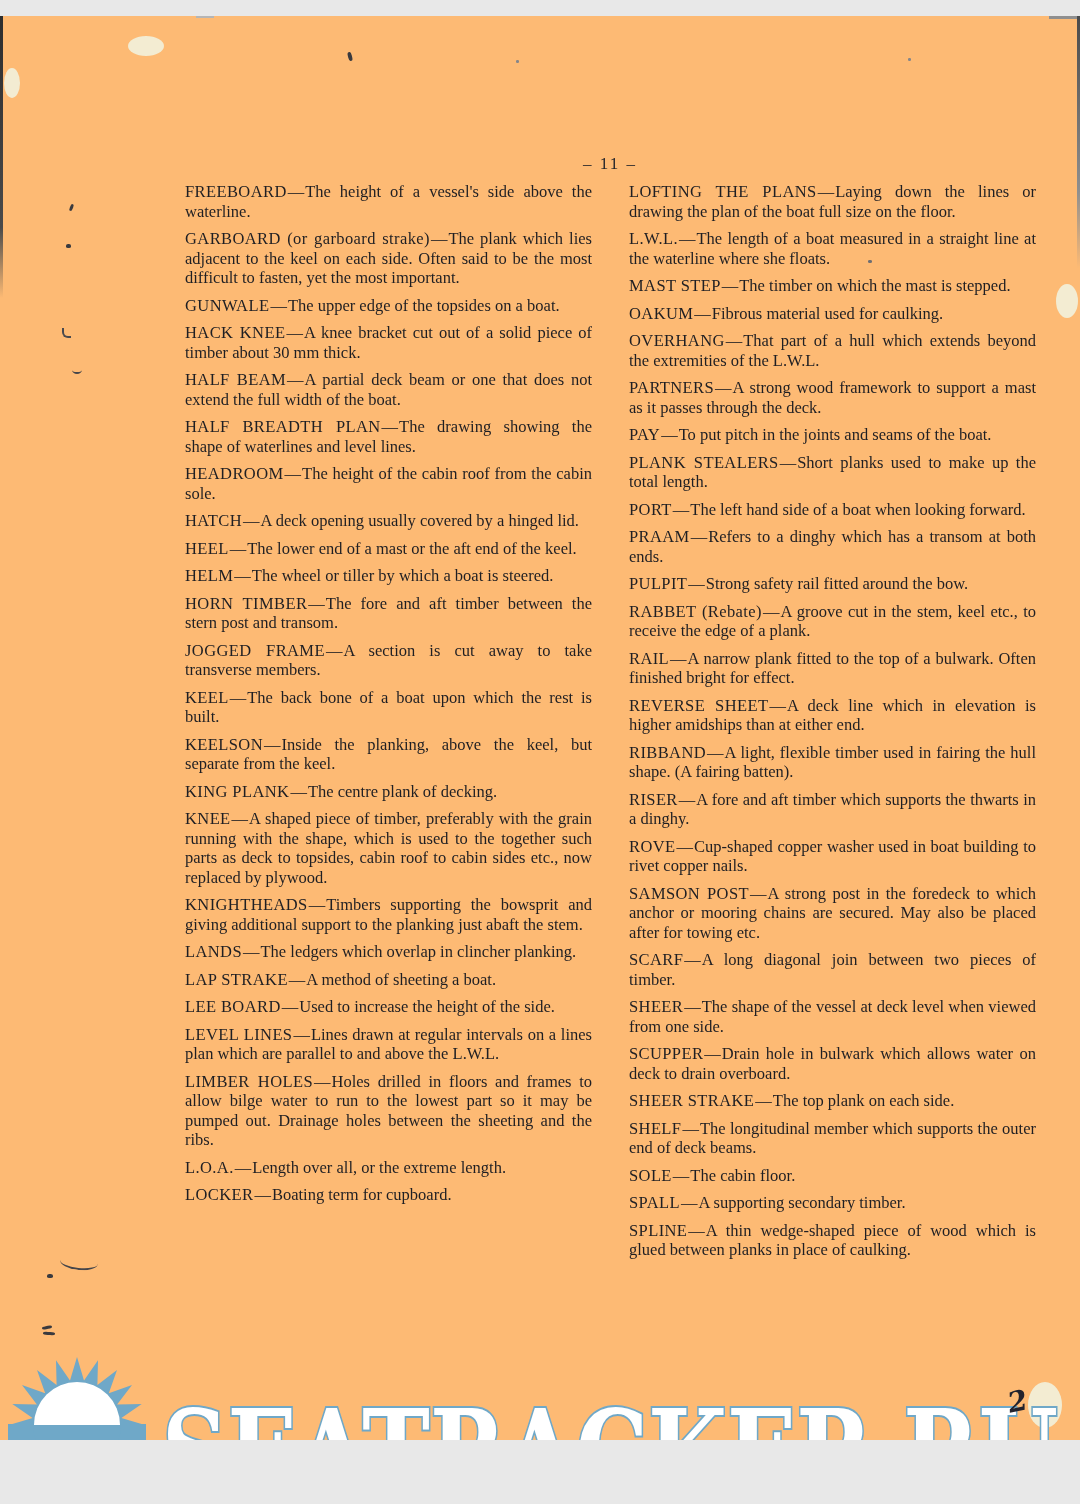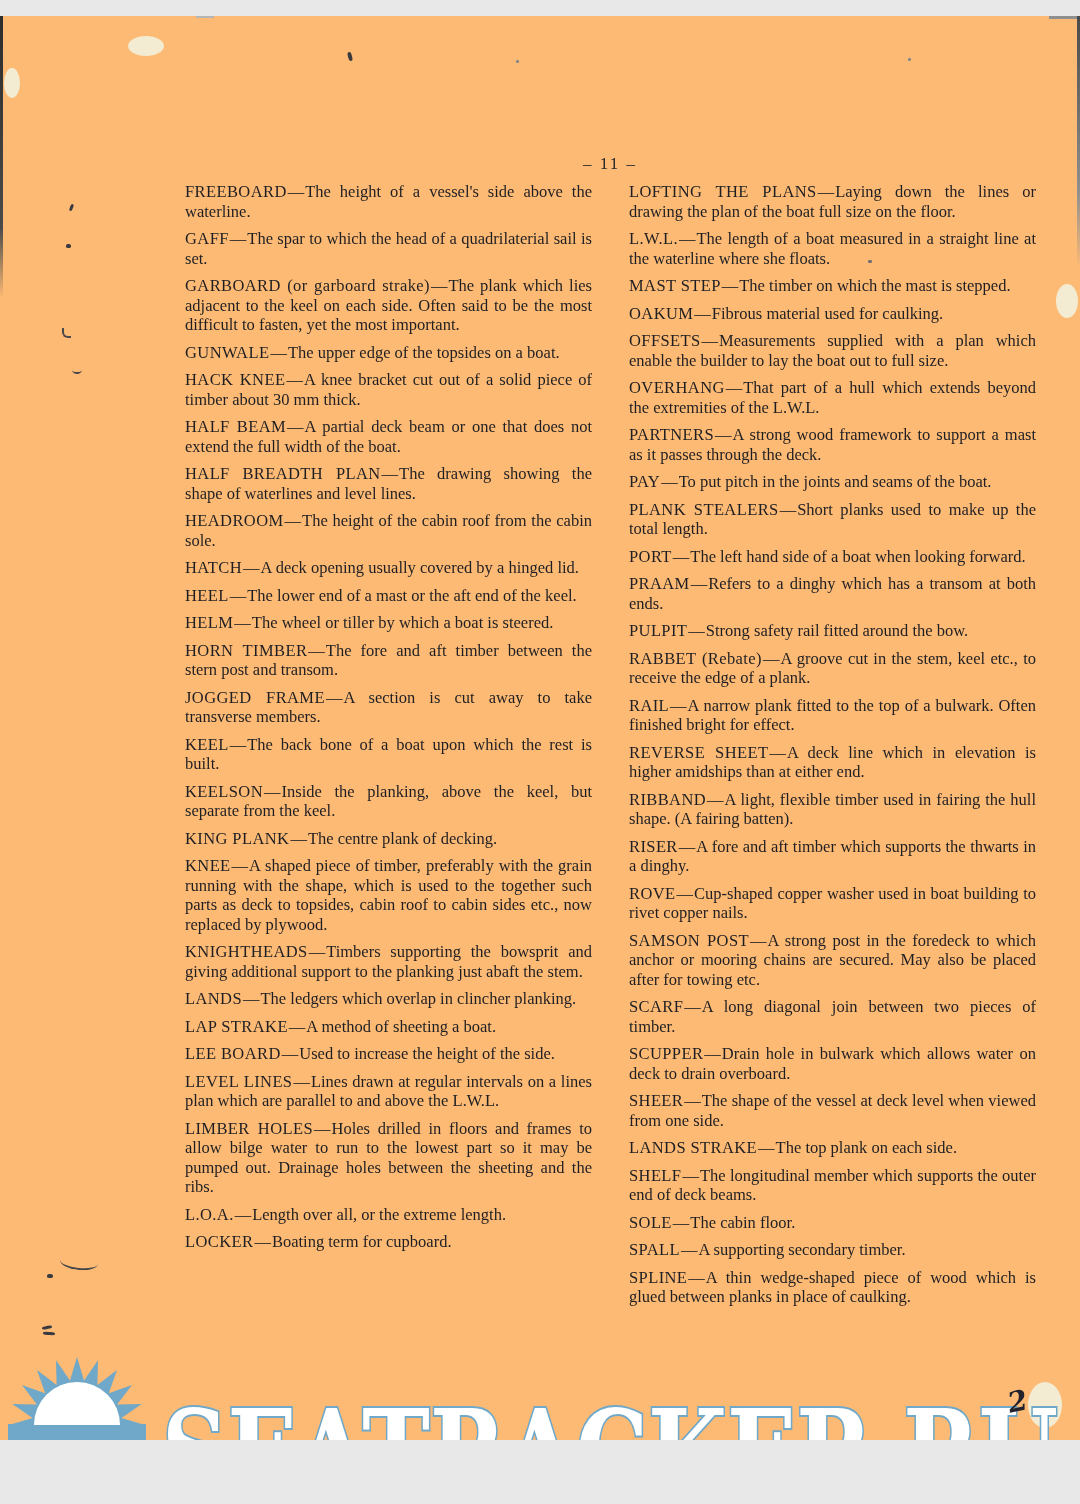--- a/index.html
+++ b/index.html
@@ -68,21 +68,20 @@
   <div class="art curve" style="left:60px;top:1238px;width:38px;height:14px;transform:rotate(6deg);"></div>
   <div class="art speck" style="left:47px;top:1258px;width:6px;height:4px;"></div>
   <div class="art speck" style="left:42px;top:1310px;width:10px;height:3px;transform:rotate(-10deg);"></div>
   <div class="art speck" style="left:43px;top:1316px;width:12px;height:3px;transform:rotate(4deg);"></div>
 
   <div class="page-number">– 11 –</div>
 
   <div class="columns">
     <div class="col">
         <p class="entry"><span class="term">FREEBOARD</span><span class="sep">—</span><span class="def">The height of a vessel's side above the waterline.</span></p>
-        <p class="entry"><span class="term">GAFF</span><span class="sep">—</span><span class="def">The spar to which the head of a quadrilaterial sail is set.</span></p>
         <p class="entry"><span class="term">GARBOARD (or garboard strake)</span><span class="sep">—</span><span class="def">The plank which lies adjacent to the keel on each side.  Often said to be the most difficult to fasten, yet the most important.</span></p>
         <p class="entry"><span class="term">GUNWALE</span><span class="sep">—</span><span class="def">The upper edge of the topsides on a boat.</span></p>
         <p class="entry"><span class="term">HACK KNEE</span><span class="sep">—</span><span class="def">A knee bracket cut out of a solid piece of timber about 30 mm thick.</span></p>
         <p class="entry"><span class="term">HALF BEAM</span><span class="sep">—</span><span class="def">A partial deck beam or one that does not extend the full width of the boat.</span></p>
         <p class="entry"><span class="term">HALF BREADTH PLAN</span><span class="sep">—</span><span class="def">The drawing showing the shape of waterlines and level lines.</span></p>
         <p class="entry"><span class="term">HEADROOM</span><span class="sep">—</span><span class="def">The height of the cabin roof from the cabin sole.</span></p>
         <p class="entry"><span class="term">HATCH</span><span class="sep">—</span><span class="def">A deck opening usually covered by a hinged lid.</span></p>
         <p class="entry"><span class="term">HEEL</span><span class="sep">—</span><span class="def">The lower end of a mast or the aft end of the keel.</span></p>
         <p class="entry"><span class="term">HELM</span><span class="sep">—</span><span class="def">The wheel or tiller by which a boat is steered.</span></p>
         <p class="entry"><span class="term">HORN TIMBER</span><span class="sep">—</span><span class="def">The fore and aft timber between the stern post and transom.</span></p>
@@ -98,39 +97,38 @@
         <p class="entry"><span class="term">LEVEL LINES</span><span class="sep">—</span><span class="def">Lines drawn at regular intervals on a lines plan which are parallel to and above the L.W.L.</span></p>
         <p class="entry"><span class="term">LIMBER HOLES</span><span class="sep">—</span><span class="def">Holes drilled in floors and frames to allow bilge water to run to the lowest part so it may be pumped out.  Drainage holes between the sheeting and the ribs.</span></p>
         <p class="entry"><span class="term">L.O.A.</span><span class="sep">—</span><span class="def">Length over all, or the extreme length.</span></p>
         <p class="entry"><span class="term">LOCKER</span><span class="sep">—</span><span class="def">Boating term for cupboard.</span></p>
       </div>
     <div class="col">
         <p class="entry"><span class="term">LOFTING THE PLANS</span><span class="sep">—</span><span class="def">Laying down the lines or drawing the plan of the boat full size on the floor.</span></p>
         <p class="entry"><span class="term">L.W.L.</span><span class="sep">—</span><span class="def">The length of a boat measured in a straight line at the waterline where she floats.</span></p>
         <p class="entry"><span class="term">MAST STEP</span><span class="sep">—</span><span class="def">The timber on which the mast is stepped.</span></p>
         <p class="entry"><span class="term">OAKUM</span><span class="sep">—</span><span class="def">Fibrous material used for caulking.</span></p>
-        <p class="entry"><span class="term">OFFSETS</span><span class="sep">—</span><span class="def">Measurements supplied with a plan which enable the builder to lay the boat out to full size.</span></p>
         <p class="entry"><span class="term">OVERHANG</span><span class="sep">—</span><span class="def">That part of a hull which extends beyond the extremities of the L.W.L.</span></p>
         <p class="entry"><span class="term">PARTNERS</span><span class="sep">—</span><span class="def">A strong wood framework to support a mast as it passes through the deck.</span></p>
         <p class="entry"><span class="term">PAY</span><span class="sep">—</span><span class="def">To put pitch in the joints and seams of the boat.</span></p>
         <p class="entry"><span class="term">PLANK STEALERS</span><span class="sep">—</span><span class="def">Short planks used to make up the total length.</span></p>
         <p class="entry"><span class="term">PORT</span><span class="sep">—</span><span class="def">The left hand side of a boat when looking forward.</span></p>
         <p class="entry"><span class="term">PRAAM</span><span class="sep">—</span><span class="def">Refers to a dinghy which has a transom at both ends.</span></p>
         <p class="entry"><span class="term">PULPIT</span><span class="sep">—</span><span class="def">Strong safety rail fitted around the bow.</span></p>
         <p class="entry"><span class="term">RABBET (Rebate)</span><span class="sep">—</span><span class="def">A groove cut in the stem, keel etc., to receive the edge of a plank.</span></p>
         <p class="entry"><span class="term">RAIL</span><span class="sep">—</span><span class="def">A narrow plank fitted to the top of a bulwark. Often finished bright for effect.</span></p>
         <p class="entry"><span class="term">REVERSE SHEET</span><span class="sep">—</span><span class="def">A deck line which in elevation is higher amidships than at either end.</span></p>
         <p class="entry"><span class="term">RIBBAND</span><span class="sep">—</span><span class="def">A light, flexible timber used in fairing the hull shape.  (A fairing batten).</span></p>
         <p class="entry"><span class="term">RISER</span><span class="sep">—</span><span class="def">A fore and aft timber which supports the thwarts in a dinghy.</span></p>
         <p class="entry"><span class="term">ROVE</span><span class="sep">—</span><span class="def">Cup-shaped copper washer used in boat building to rivet copper nails.</span></p>
         <p class="entry"><span class="term">SAMSON POST</span><span class="sep">—</span><span class="def">A strong post in the foredeck to which anchor or mooring chains are secured.  May also be placed after for towing etc.</span></p>
         <p class="entry"><span class="term">SCARF</span><span class="sep">—</span><span class="def">A long diagonal join between two pieces of timber.</span></p>
+        <p class="entry"><span class="term">SHEER</span><span class="sep">—</span><span class="def">The shape of the vessel at deck level when viewed from one side.</span></p>
         <p class="entry"><span class="term">SCUPPER</span><span class="sep">—</span><span class="def">Drain hole in bulwark which allows water on deck to drain overboard.</span></p>
-        <p class="entry"><span class="term">SHEER</span><span class="sep">—</span><span class="def">The shape of the vessel at deck level when viewed from one side.</span></p>
-        <p class="entry"><span class="term">LANDS STRAKE</span><span class="sep">—</span><span class="def">The top plank on each side.</span></p>
+        <p class="entry"><span class="term">SHEER STRAKE</span><span class="sep">—</span><span class="def">The top plank on each side.</span></p>
         <p class="entry"><span class="term">SHELF</span><span class="sep">—</span><span class="def">The longitudinal member which supports the outer end of deck beams.</span></p>
         <p class="entry"><span class="term">SOLE</span><span class="sep">—</span><span class="def">The cabin floor.</span></p>
         <p class="entry"><span class="term">SPALL</span><span class="sep">—</span><span class="def">A supporting secondary timber.</span></p>
         <p class="entry"><span class="term">SPLINE</span><span class="sep">—</span><span class="def">A thin wedge-shaped piece of wood which is glued between planks in place of caulking.</span></p>
       </div>
   </div>
 
   <div class="watermark">
     <svg class="sun" width="150" height="150" viewBox="-75 -75 150 150">
       <polygon id="sun-star" fill="#6fa8c8" points="0.0,-68.0 7.0,-44.4 21.0,-64.7 20.4,-40.1 40.0,-55.0 31.8,-31.8 55.0,-40.0 40.1,-20.4 64.7,-21.0 44.4,-7.0 68.0,0.0 44.4,7.0 64.7,21.0 40.1,20.4 55.0,40.0 31.8,31.8 40.0,55.0 20.4,40.1 21.0,64.7 7.0,44.4 0.0,68.0 -7.0,44.4 -21.0,64.7 -20.4,40.1 -40.0,55.0 -31.8,31.8 -55.0,40.0 -40.1,20.4 -64.7,21.0 -44.4,7.0 -68.0,0.0 -44.4,-7.0 -64.7,-21.0 -40.1,-20.4 -55.0,-40.0 -31.8,-31.8 -40.0,-55.0 -20.4,-40.1 -21.0,-64.7 -7.0,-44.4"></polygon>

